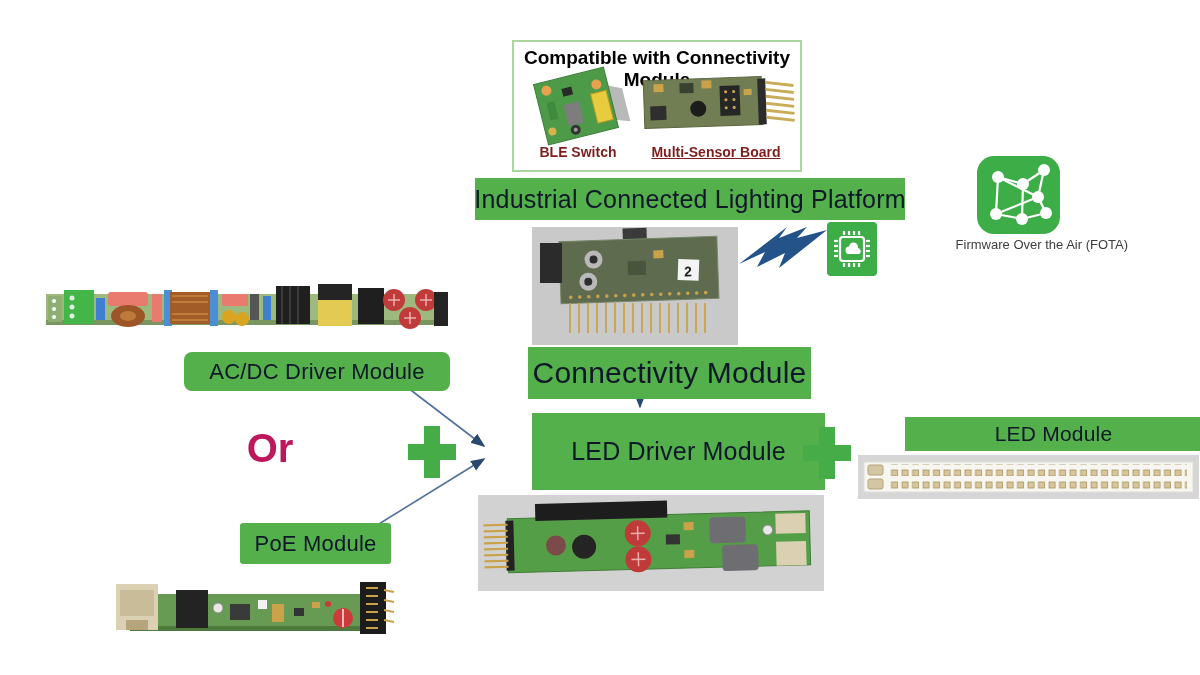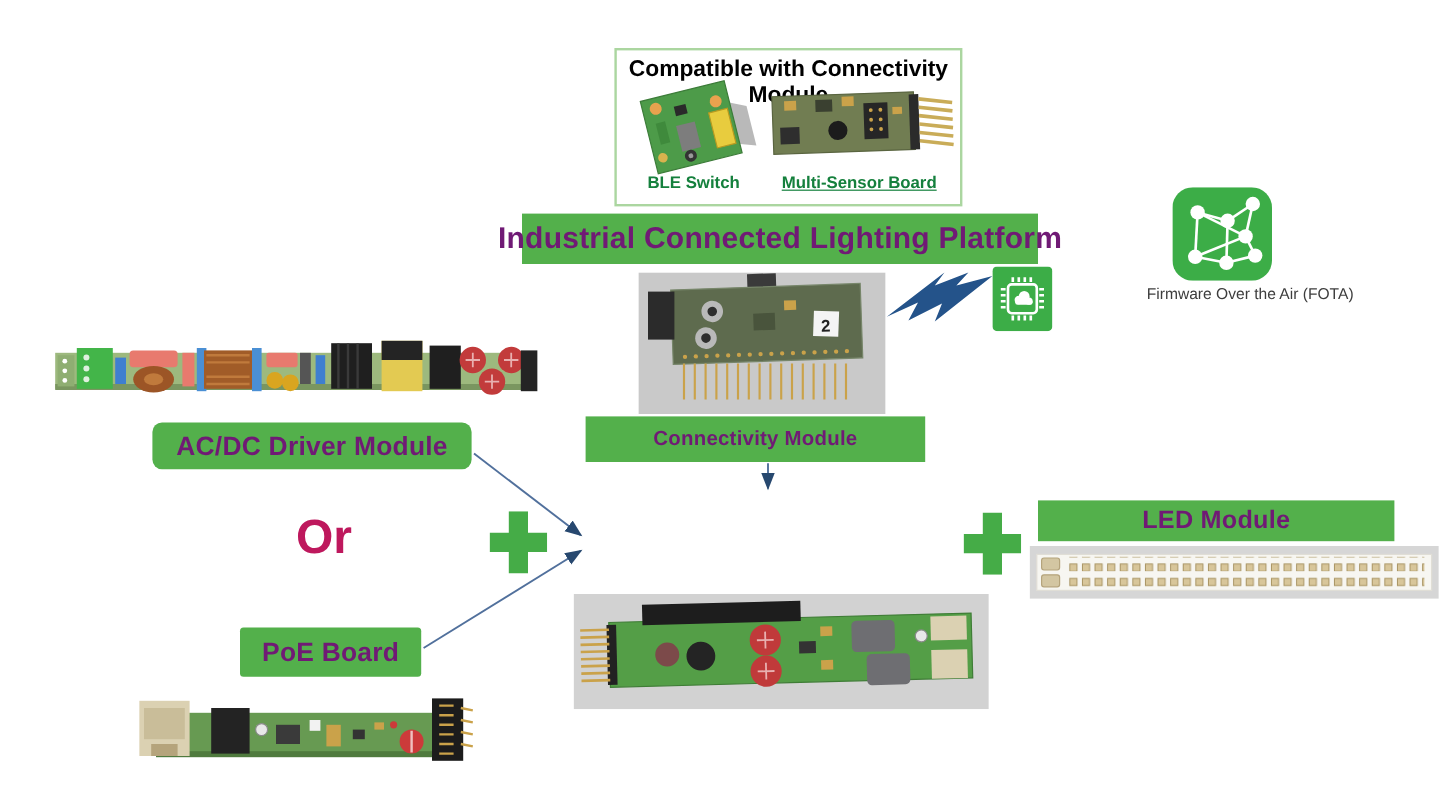--- a/index.html
+++ b/index.html
@@ -1,26 +1,26 @@
 <!DOCTYPE html>
 <html style="--banner-green: #53b04b; --plus-green: #45ac47; --icon-green: #3cad47; --box-border-green: #abd6a0; --arrow-line-blue: #51709c; --arrow-head-blue: #27486f; --bolt-navy: #24538a; --label-text: #3d3d3d;"><head>
 <meta charset="utf-8">
 <style>
   html,body{margin:0;padding:0;background:#fff;}
   .canvas{position:relative;width:1200px;height:675px;background:#ffffff;overflow:hidden;
           font-family:"Liberation Sans",sans-serif;}
   .abs{position:absolute;}
-  .banner{position:absolute;background:var(--banner-green,#53b04b);color:#701a75;
+  .banner{position:absolute;background:var(--banner-green,#53b04b);color:#0f172a;
           display:flex;align-items:center;justify-content:center;
-          font-weight:700;letter-spacing:.2px;white-space:nowrap;}
+          font-weight:400;letter-spacing:.2px;white-space:nowrap;margin-left:40px;}
   .compat-box{position:absolute;left:512px;top:40px;width:286px;height:128px;
               border:2px solid var(--box-border-green,#abd6a0);background:#fff;}
   .compat-title{position:absolute;left:0;top:5px;width:100%;text-align:center;
                 font-size:19px;font-weight:700;color:#000000;}
-  .compat-label{position:absolute;font-size:14px;font-weight:600;color:#15803d;text-align:center;}
+  .compat-label{position:absolute;font-size:14px;font-weight:600;color:#7f1d1d;text-align:center;}
   .fota-label{position:absolute;left:908px;top:237px;width:220px;text-align:right;
               font-size:13px;color:var(--label-text,#3d3d3d);}
   .or-label{position:absolute;left:235px;top:428px;width:70px;text-align:center;
             font-size:40px;font-weight:600;color:#be185d;line-height:1;}
   svg{display:block;}
   .overlay{position:absolute;left:0;top:0;pointer-events:none;}
 </style>
 </head>
 <body>
 
@@ -197,21 +197,21 @@
         <line x1="39" y1="34" x2="43" y2="34"></line>
     </g>
     <g fill="#ffffff">
       <circle cx="22" cy="28" r="3.5"></circle>
       <circle cx="26.5" cy="25" r="4.5"></circle>
       <circle cx="30.5" cy="29" r="3"></circle>
       <rect x="19" y="27.5" width="14.5" height="4.5" rx="2"></rect>
     </g>
   </svg>
 
-  <div class="banner" style="left:488px;top:347px;width:283px;height:38px;font-size:17px;">Connectivity Module</div>
+  <div class="banner" style="left:488px;top:347px;width:283px;height:52px;font-size:30px;">Connectivity Module</div>
 
   <svg class="abs" style="left:36px;top:270px;" width="412" height="72" viewBox="0 0 412 72">
     <rect x="10" y="24" width="392" height="30" fill="#9db97e"></rect>
     <rect x="10" y="50" width="392" height="5" fill="#7a9660"></rect>
     <rect x="12" y="26" width="14" height="26" fill="#8fae72"></rect>
     <circle cx="18" cy="31" r="2" fill="#fff"></circle>
       <circle cx="18" cy="39" r="2" fill="#fff"></circle>
       <circle cx="18" cy="47" r="2" fill="#fff"></circle>
     <rect x="28" y="20" width="30" height="34" fill="#43b549"></rect>
     <circle cx="36" cy="28" r="2.5" fill="#dff0df"></circle>
@@ -248,29 +248,29 @@
       <line x1="352" y1="30" x2="364" y2="30"></line>
         <line x1="358" y1="24" x2="358" y2="36"></line>
       <line x1="368" y1="48" x2="380" y2="48"></line>
         <line x1="374" y1="42" x2="374" y2="54"></line>
       <line x1="384" y1="30" x2="396" y2="30"></line>
         <line x1="390" y1="24" x2="390" y2="36"></line>
     </g>
     <rect x="398" y="22" width="14" height="34" fill="#242424"></rect>
   </svg>
 
-  <div class="banner" style="left:127px;top:352px;width:266px;height:39px;font-size:22px;border-radius:8px;">AC/DC Driver Module</div>
+  <div class="banner" style="left:144px;top:352px;width:266px;height:39px;font-size:22px;border-radius:8px;">AC/DC Driver Module</div>
 
   <div class="or-label">Or</div>
 
   <svg class="abs" style="left:408px;top:426px;" width="48" height="52" viewBox="0 0 48 52">
     <polygon points="16,0 32,0 32,18 48,18 48,34 32,34 32,52 16,52 16,34 0,34 0,18 16,18" fill="#45ac47"></polygon>
   </svg>
 
-  <div class="banner" style="left:200px;top:523px;width:151px;height:41px;font-size:22px;border-radius:3px;">PoE Board</div>
+  <div class="banner" style="left:200px;top:523px;width:151px;height:41px;font-size:22px;border-radius:3px;">PoE Module</div>
 
   <svg class="abs" style="left:116px;top:568px;" width="282" height="82" viewBox="0 0 282 82">
     <rect x="14" y="26" width="252" height="36" fill="#679a52"></rect>
     <rect x="14" y="58" width="252" height="5" fill="#4f7a3e"></rect>
     <rect x="0" y="16" width="42" height="46" fill="#dbd1b2"></rect>
     <rect x="4" y="22" width="34" height="26" fill="#c9bd99"></rect>
     <rect x="10" y="52" width="22" height="10" fill="#b5a47c"></rect>
     <rect x="60" y="22" width="32" height="38" fill="#232323"></rect>
     <circle cx="102" cy="40" r="5" fill="#e8e8e8" stroke="#8a8a8a"></circle>
     <rect x="114" y="36" width="20" height="16" fill="#3a3a3a"></rect>
@@ -289,20 +289,21 @@
         <line x1="250" y1="44" x2="262" y2="44"></line>
       <line x1="250" y1="52" x2="262" y2="52"></line>
         <line x1="250" y1="60" x2="262" y2="60"></line>
       <line x1="268" y1="22" x2="278" y2="24"></line>
         <line x1="268" y1="32" x2="278" y2="34"></line>
       <line x1="268" y1="42" x2="278" y2="44"></line>
         <line x1="268" y1="52" x2="278" y2="54"></line>
     </g>
   </svg>
 
+  <div class="banner" style="left:492px;top:413px;width:293px;height:77px;font-size:25px;">LED Driver Module</div>
 
   <svg class="abs" style="left:478px;top:495px;" width="346" height="96" viewBox="0 0 346 96">
     <rect width="346" height="96" fill="#d2d2d2"></rect>
     <g transform="rotate(-1.5 173 48)">
       <rect x="30" y="20" width="302" height="54" fill="#549e47" stroke="#3f7d36"></rect>
       <rect x="58" y="6" width="132" height="17" fill="#1d1d1d"></rect>
       <rect x="28" y="22" width="8" height="50" fill="#222"></rect>
       <g stroke="#caa24a" stroke-width="2.2">
         <line x1="6" y1="26" x2="30" y2="26"></line>
           <line x1="6" y1="32" x2="30" y2="32"></line>

